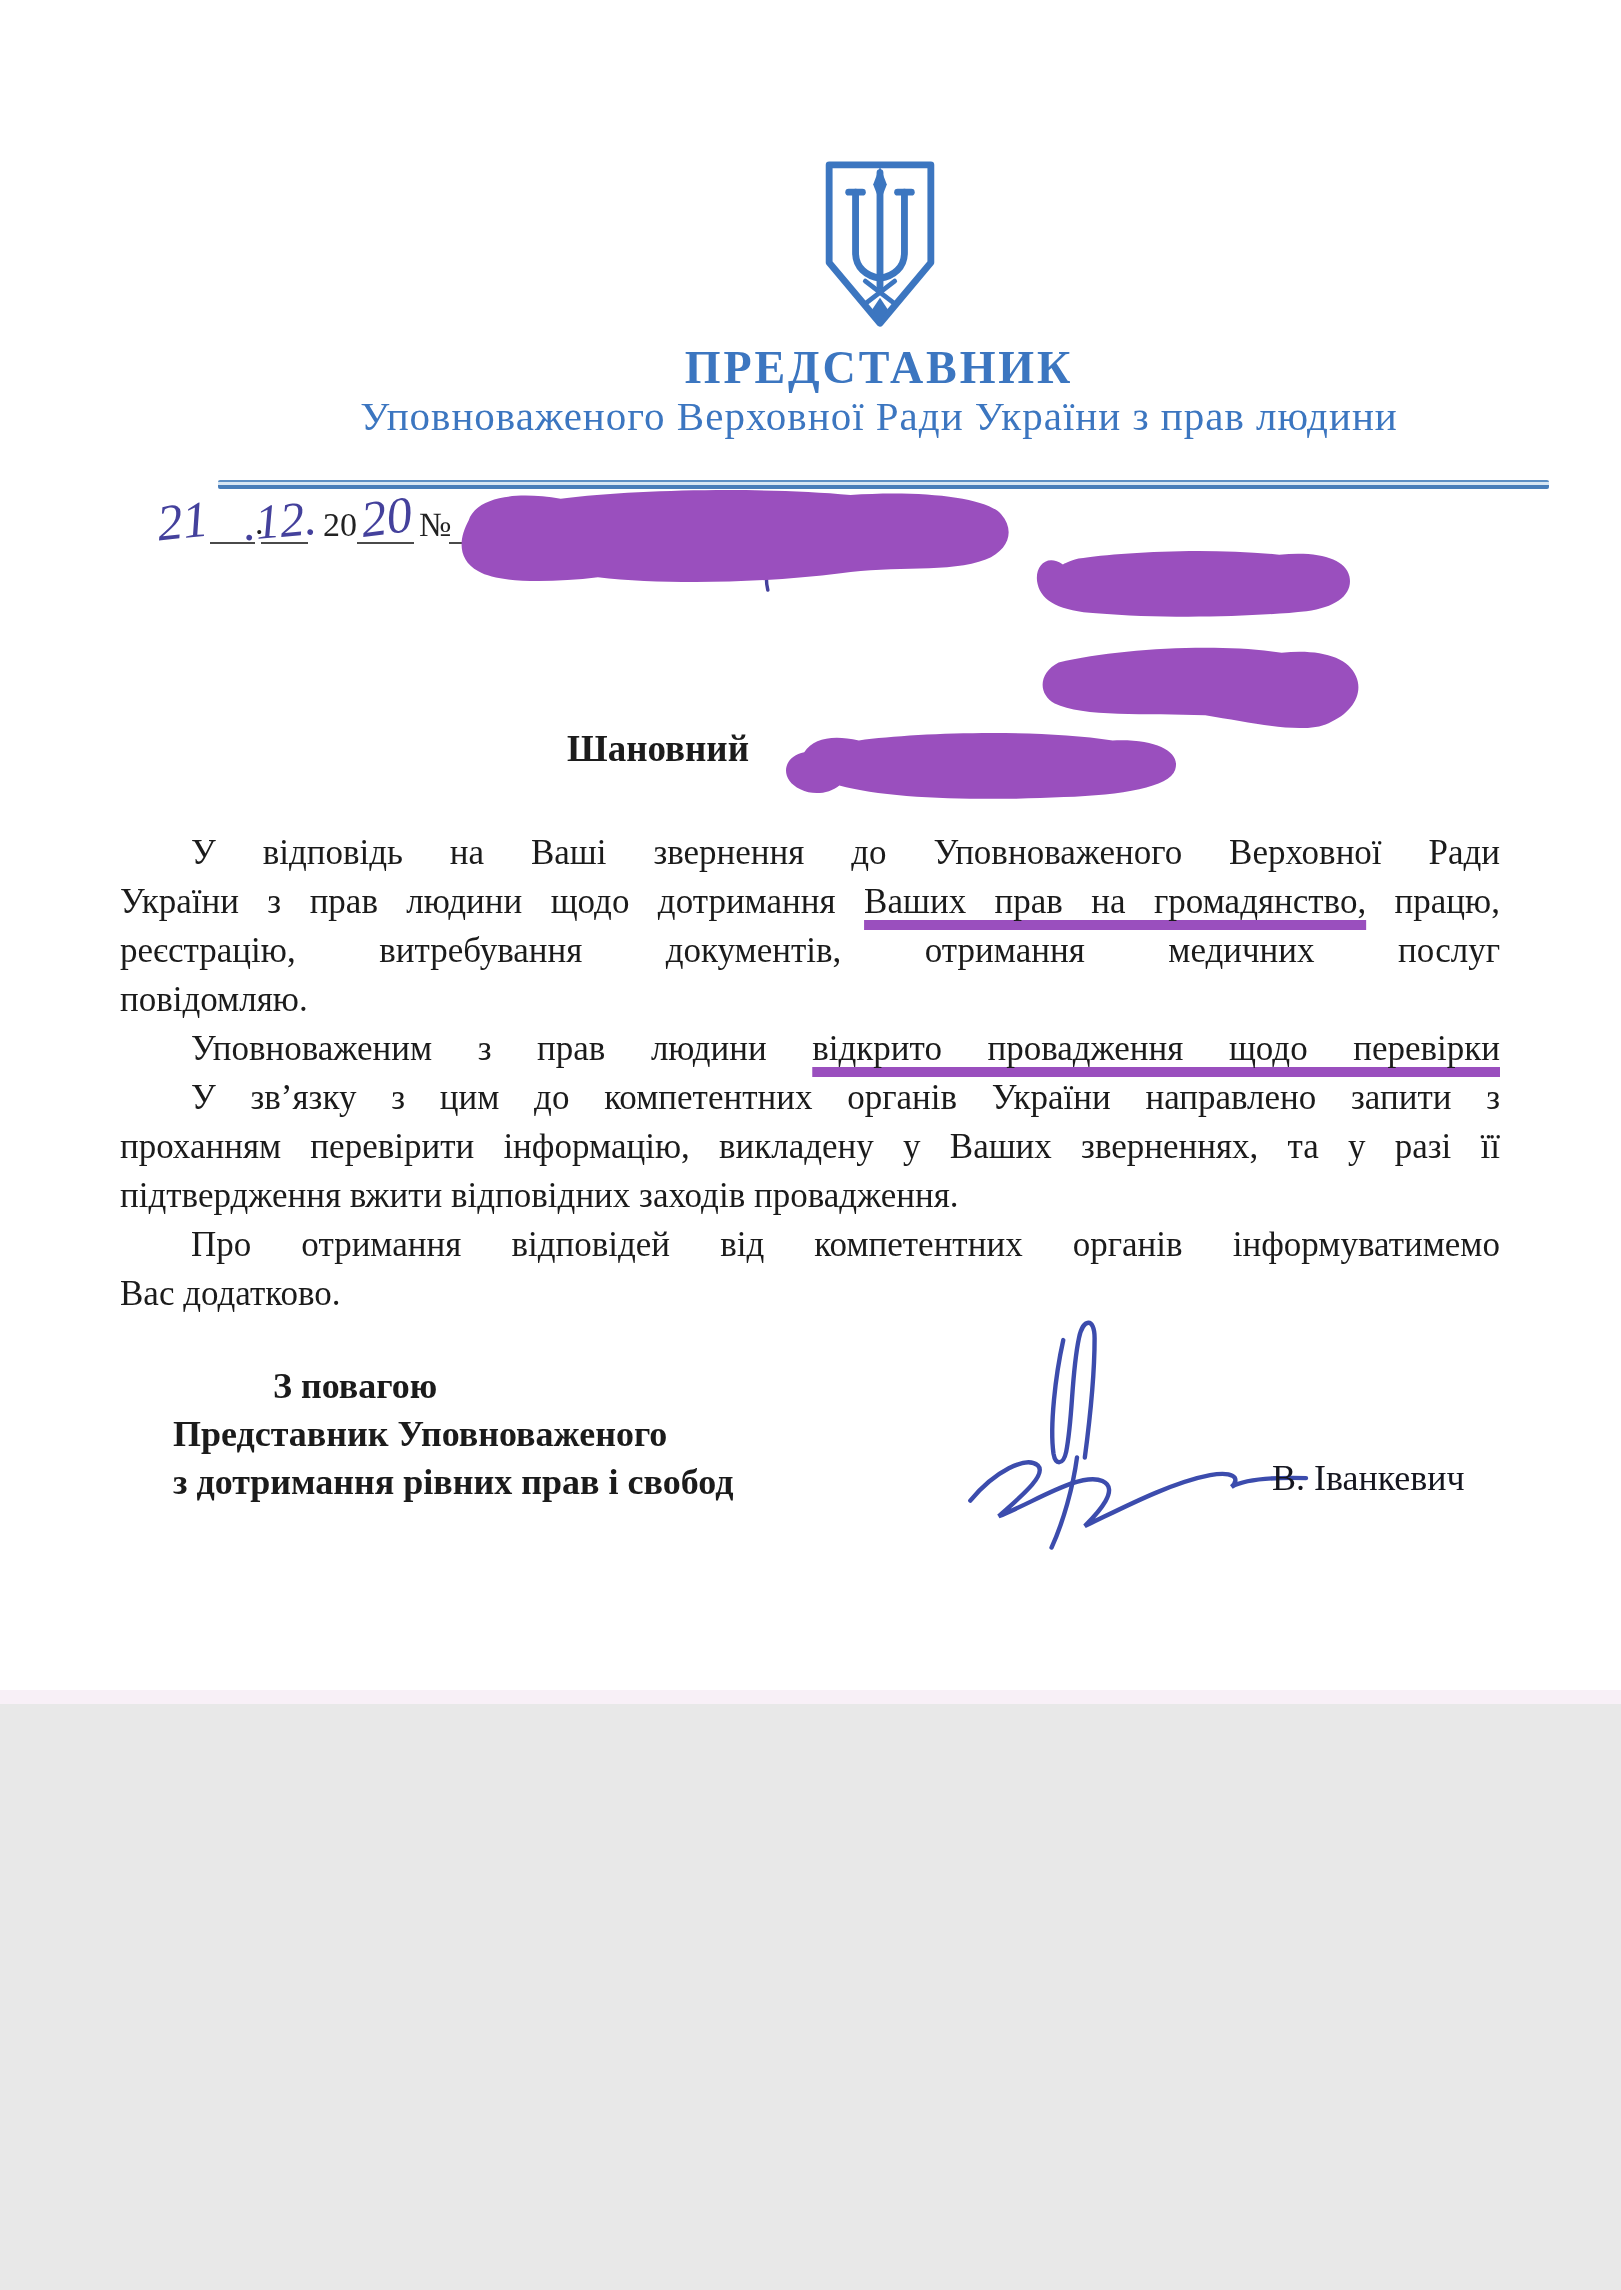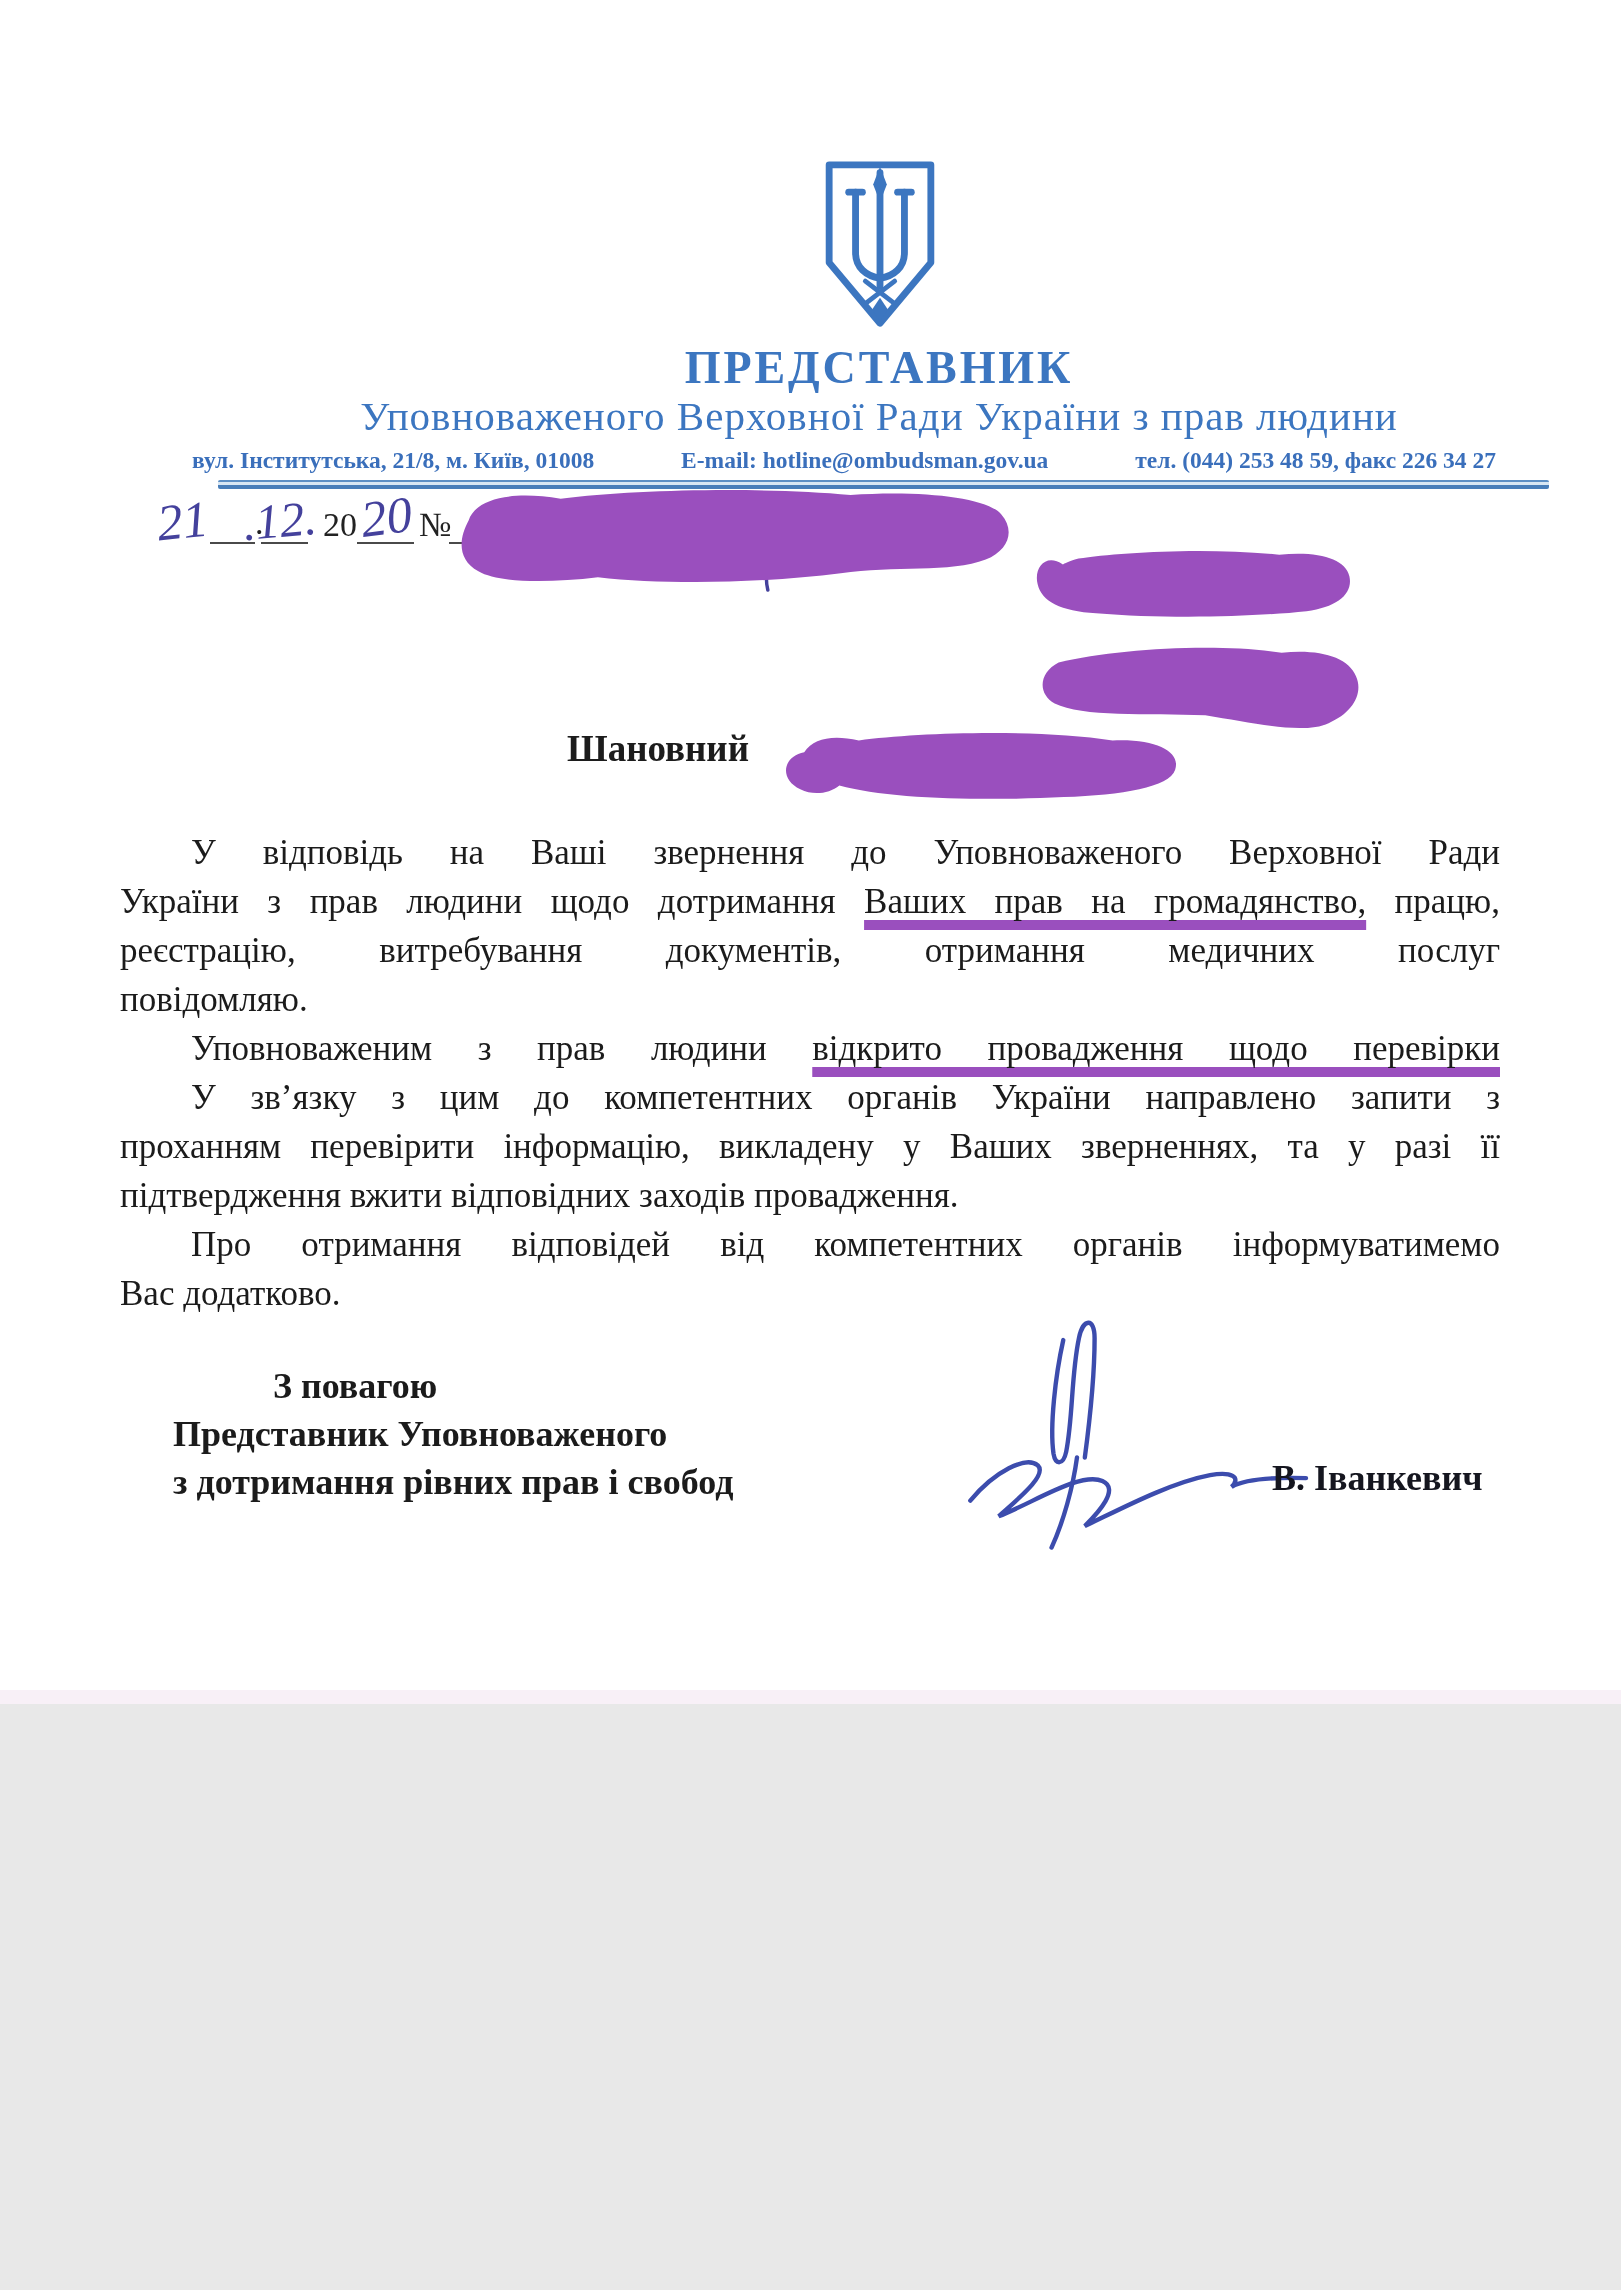--- a/index.html
+++ b/index.html
@@ -64,21 +64,21 @@
     text-decoration-skip-ink:none;
   }
   
   .signoff{
     position:absolute;left:173px;top:1362px;
     font-size:36px;font-weight:bold;line-height:48px;color:#1b1b1b;white-space:nowrap;
   }
   .signoff .l1{padding-left:100px;}
   .signer{
     position:absolute;left:1272px;top:1457px;
-    font-size:36px;font-weight:bold;color:#15161f;white-space:nowrap;
+    font-size:36px;font-weight:normal;color:#15161f;white-space:nowrap;
   }
   .sig-svg{position:absolute;left:916px;top:1299px;width:412px;height:274px;}
   .redaction{position:absolute;}
   .pen-tail{position:absolute;left:758px;top:541px;width:21.6px;height:51px;}
   .bottom-tint{
     position:absolute;left:0;bottom:0;width:100%;height:13.7px;
     background:#f8f0f7;
   }
 </style>
 </head>
@@ -99,25 +99,20 @@
       <path d="M47,150 L77,127"></path>
       <path d="M47,127 L77,150"></path>
     </g>
     <path d="M62,10 L69,28 L62,46 L55,28 Z" fill="#3c76c0"></path>
     <path d="M62,144 L70,156 L62,168 L54,156 Z" fill="#3c76c0"></path>
   </svg>
 
   <div class="org-title">ПРЕДСТАВНИК</div>
   <div class="org-subtitle">Уповноваженого Верховної Ради України з прав людини</div>
 
-  <div class="org-contacts">
-    <span>вул. Інститутська, 21/8, м. Київ, 01008</span>
-    <span>E-mail: hotline@ombudsman.gov.ua</span>
-    <span>тел. (044) 253 48 59, факс 226 34 27</span>
-  </div>
 
   <div class="rule"></div>
 
   <div class="tline" style="left:210px;top:542px;width:45px;"></div>
   <div class="tline" style="left:261px;top:542px;width:47px;"></div>
   <div class="tline" style="left:357px;top:542px;width:57px;"></div>
   <div class="tline" style="left:449px;top:542px;width:31px;"></div>
 
   <span class="hw" style="left:157px;top:492px;font-size:51px;transform:rotate(-6deg);">21</span>
   <span class="hw" style="left:243px;top:492px;font-size:49px;transform:rotate(-5deg);">.12.</span>

